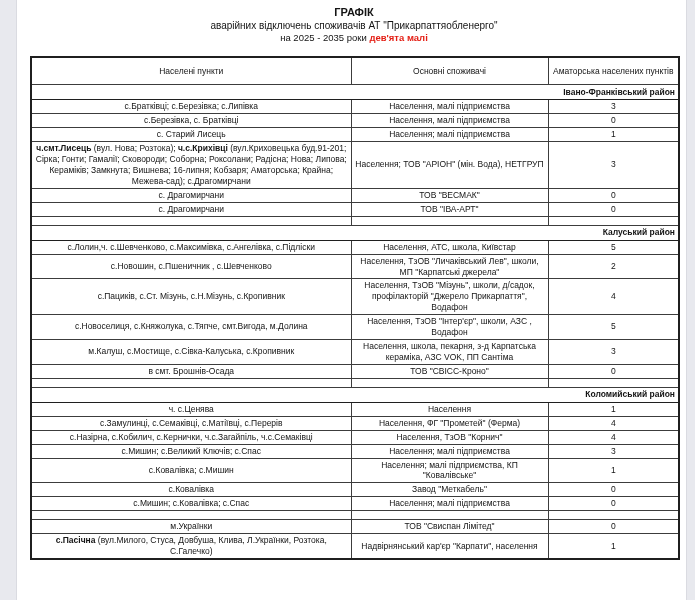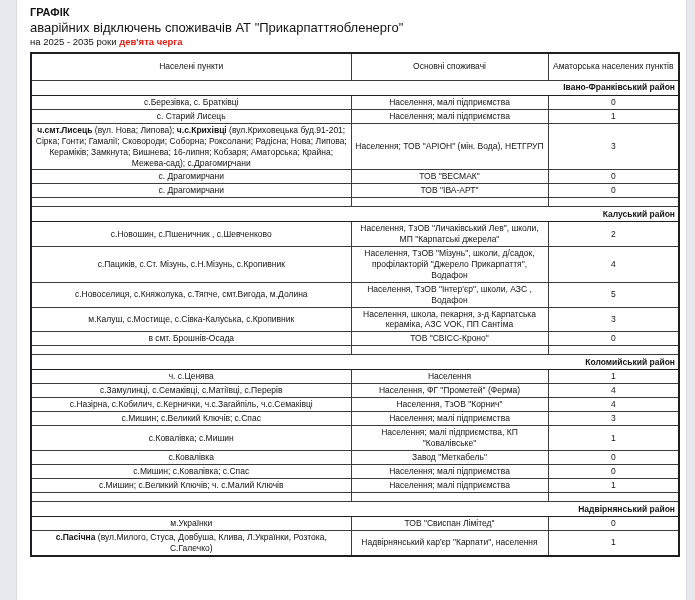--- a/index.html
+++ b/index.html
@@ -8,23 +8,23 @@
     background:#ffffff;color:#141414;
     font-family:"Liberation Sans", sans-serif;
     -webkit-font-smoothing:antialiased;
   }
   .edge{position:absolute;top:0;bottom:0;background:#e8e9ee;}
   .edge-left{left:0;width:16px;border-right:1px solid #dadbe1;}
   .edge-right{right:0;width:8px;border-left:1px solid #dadbe1;}
 
   .doc{position:absolute;left:30px;top:6px;width:648px;}
 
-  .title-block{line-height:1.25;margin-bottom:4px;}
+  .title-block{text-align:center;line-height:1.25;margin-bottom:12px;}
   .title-main{font-size:11px;font-weight:bold;}
-  .title-sub{font-size:13px;}
+  .title-sub{font-size:10px;}
   .title-line3{font-size:9.5px;}
   .title-highlight{font-weight:bold;}
 
   table.grid{
     border-collapse:collapse;table-layout:fixed;width:648px;
     border:2px solid #1f1f1f;
   }
   table.grid th, table.grid td{
     border:1px solid #3c3c3c;
     font-size:8.5px;line-height:1.28;
@@ -43,72 +43,82 @@
 </head>
 <body>
 
 <div class="edge edge-left"></div>
 <div class="edge edge-right"></div>
 
 <div class="doc">
   <div class="title-block">
     <div class="title-main">ГРАФІК</div>
     <div class="title-sub">аварійних відключень споживачів АТ "Прикарпаттяобленерго"</div>
-    <div class="title-line3"><span>на  2025 - 2035 роки </span><span class="title-highlight" style="color: rgb(228, 30, 20);">дев'ята черга</span></div>
+    <div class="title-line3"><span>на  2025 - 2035 роки </span><span class="title-highlight" style="color: rgb(228, 30, 20);">дев'ята малі</span></div>
   </div>
 
   <table class="grid">
     <colgroup>
       <col style="width:320px">
       <col style="width:197px">
       <col style="width:131px">
     </colgroup>
     <thead>
       <tr>
         <th>Населені пункти</th>
         <th>Основні споживачі</th>
         <th>Аматорська населених пунктів</th>
       </tr>
     </thead>
     <tbody>
         <tr class="section-row">
           <td colspan="3">Івано-Франківський район</td>
         </tr>
         <tr class="data-row">
+          <td class="settlements">с.Братківці; с.Березівка; с.Липівка</td>
+          <td class="consumers">Населення, малі підприємства</td>
+          <td class="count">3</td>
+        </tr>
+        <tr class="data-row">
           <td class="settlements">с.Березівка, с. Братківці</td>
           <td class="consumers">Населення, малі підприємства</td>
           <td class="count">0</td>
         </tr>
         <tr class="data-row">
           <td class="settlements">с. Старий Лисець</td>
           <td class="consumers">Населення; малі підприємства</td>
           <td class="count">1</td>
         </tr>
         <tr class="data-row">
-          <td class="settlements"><b>ч.смт.Лисець</b><span> (вул. Нова; Липова); </span><b>ч.с.Крихівці</b><span> (вул.Криховецька буд.91-201; Сірка; Гонти; Гамалії; Сковороди; Соборна; Роксолани; Радісна; Нова; Липова; Кераміків; Замкнута; Вишнева; 16-липня; Кобзаря; Аматорська; Крайна; Межева-сад); с.Драгомирчани</span></td>
+          <td class="settlements"><b>ч.смт.Лисець</b><span> (вул. Нова; Розтока); </span><b>ч.с.Крихівці</b><span> (вул.Криховецька буд.91-201; Сірка; Гонти; Гамалії; Сковороди; Соборна; Роксолани; Радісна; Нова; Липова; Кераміків; Замкнута; Вишнева; 16-липня; Кобзаря; Аматорська; Крайна; Межева-сад); с.Драгомирчани</span></td>
           <td class="consumers">Населення; ТОВ "АРІОН" (мін. Вода), НЕТГРУП</td>
           <td class="count">3</td>
         </tr>
         <tr class="data-row">
           <td class="settlements">с. Драгомирчани</td>
           <td class="consumers">ТОВ "ВЕСМАК"</td>
           <td class="count">0</td>
         </tr>
         <tr class="data-row">
           <td class="settlements">с. Драгомирчани</td>
           <td class="consumers">ТОВ "ІВА-АРТ"</td>
           <td class="count">0</td>
         </tr>
         <tr class="spacer-row">
           <td></td>
           <td></td>
           <td></td>
         </tr>
         <tr class="section-row">
           <td colspan="3">Калуський район</td>
+        </tr>
+        <tr class="data-row">
+          <td class="settlements">с.Лолин,ч. с.Шевченково, с.Максимівка, с.Ангелівка, с.Підліски</td>
+          <td class="consumers">Населення, АТС, школа, Київстар</td>
+          <td class="count">5</td>
         </tr>
         <tr class="data-row">
           <td class="settlements">с.Новошин, с.Пшеничник , с.Шевченково</td>
           <td class="consumers">Населення, ТзОВ "Личаківський Лев", школи, МП "Карпатські джерела"</td>
           <td class="count">2</td>
         </tr>
         <tr class="data-row">
           <td class="settlements">с.Пациків, с.Ст. Мізунь, с.Н.Мізунь, с.Кропивник</td>
           <td class="consumers">Населення, ТзОВ "Мізунь", школи, д/садок, профілакторій "Джерело Прикарпаття", Водафон</td>
           <td class="count">4</td>
@@ -164,32 +174,24 @@
         <tr class="data-row">
           <td class="settlements">с.Ковалівка</td>
           <td class="consumers">Завод "Меткабель"</td>
           <td class="count">0</td>
         </tr>
         <tr class="data-row">
           <td class="settlements">с.Мишин; с.Ковалівка; с.Спас</td>
           <td class="consumers">Населення; малі підприємства</td>
           <td class="count">0</td>
         </tr>
-        <tr class="data-row">
-          <td class="settlements">с.Мишин; с.Великий Ключів; ч. с.Малий Ключів</td>
-          <td class="consumers">Населення; малі підприємства</td>
-          <td class="count">1</td>
-        </tr>
         <tr class="spacer-row">
           <td></td>
           <td></td>
           <td></td>
-        </tr>
-        <tr class="section-row">
-          <td colspan="3">Надвірнянський район</td>
         </tr>
         <tr class="data-row">
           <td class="settlements">м.Українки</td>
           <td class="consumers">ТОВ "Свиспан Лімітед"</td>
           <td class="count">0</td>
         </tr>
         <tr class="data-row">
           <td class="settlements"><b>с.Пасічна</b><span> (вул.Милого, Стуса, Довбуша, Клива, Л.Українки, Розтока, С.Галечко)</span></td>
           <td class="consumers">Надвірнянський кар'єр "Карпати", населення</td>
           <td class="count">1</td>

